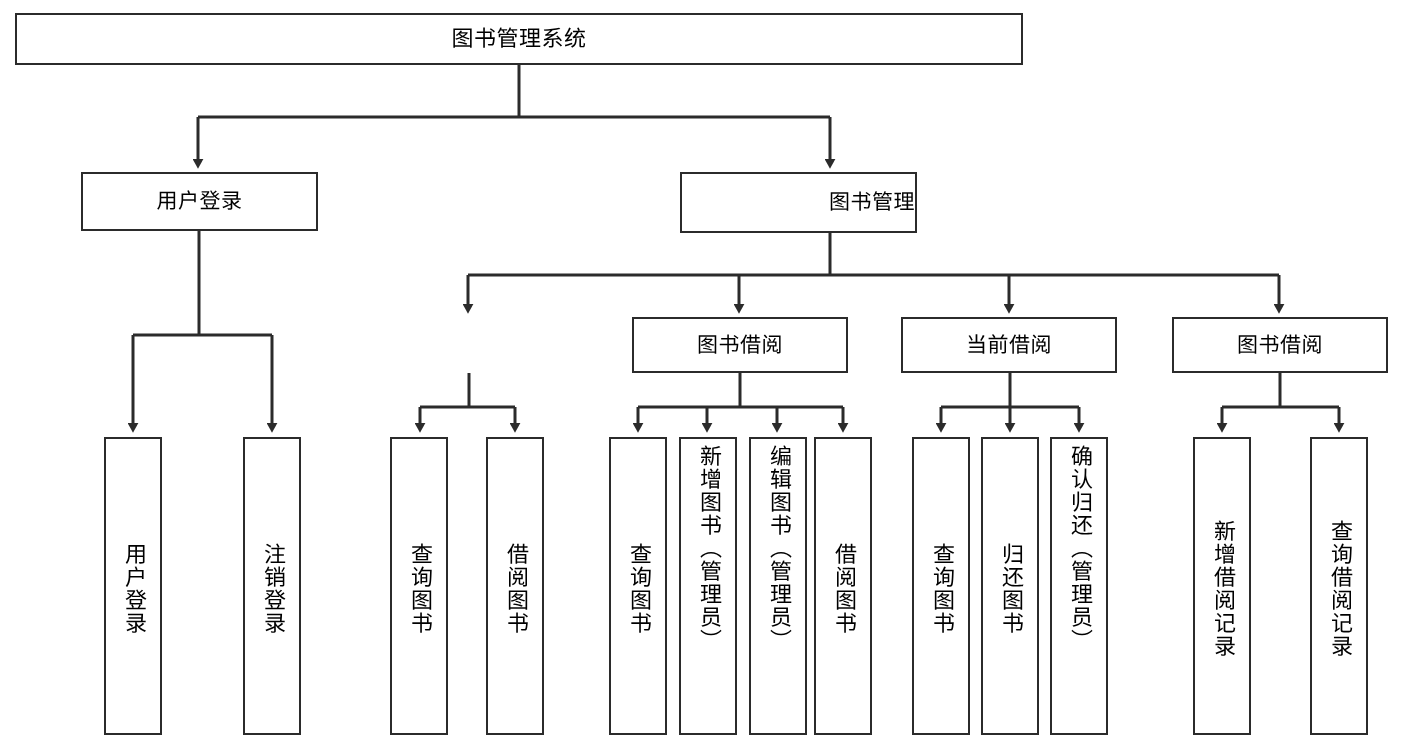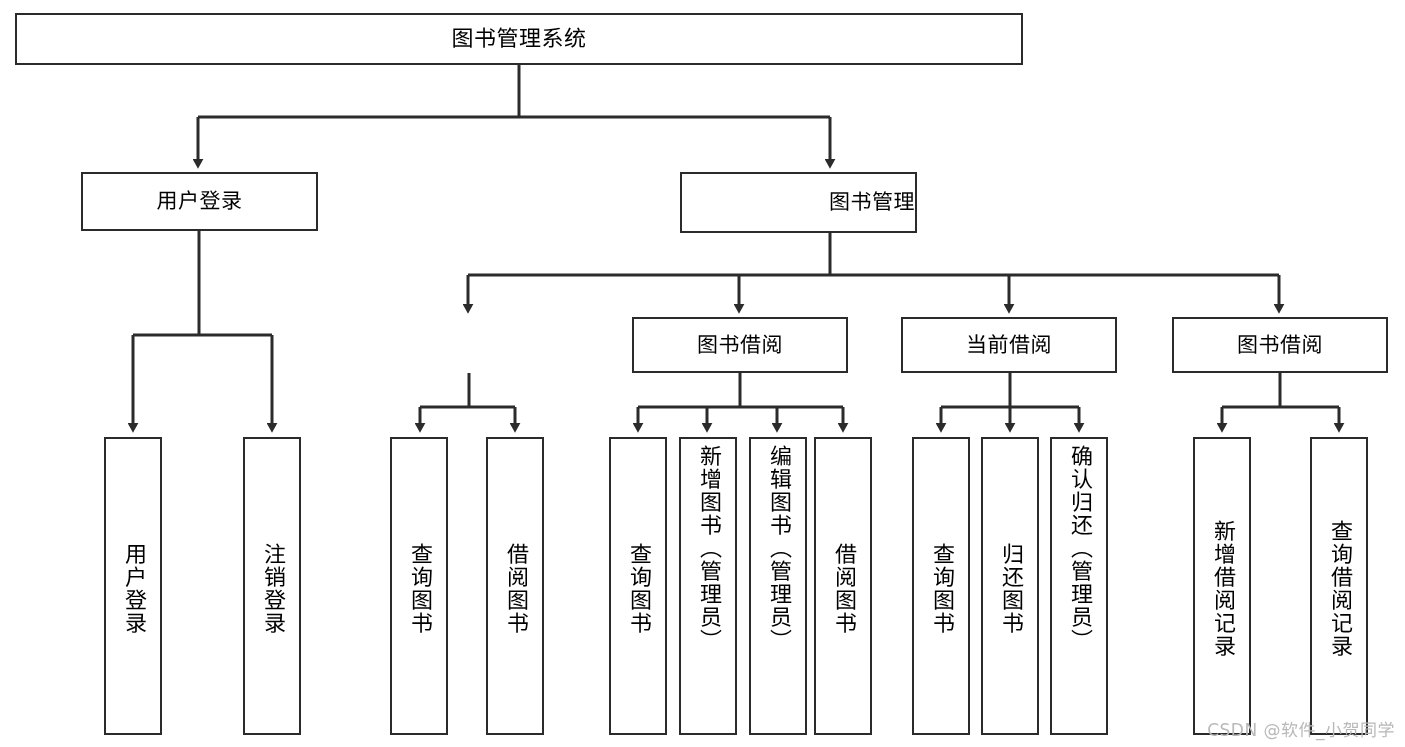--- a/index.html
+++ b/index.html
@@ -214,15 +214,14 @@
   </div>
 
   <div class="node vert mid" style="left:1193px; top:437px; width:58px; height:298px;">
     <span class="node-label">新增借阅记录</span>
   </div>
 
   <div class="node vert mid" style="left:1310px; top:437px; width:58px; height:298px;">
     <span class="node-label">查询借阅记录</span>
   </div>
 
-  <div id="watermark">CSDN @软件_小贺同学</div>
 
 </div>
 
 </body></html>

